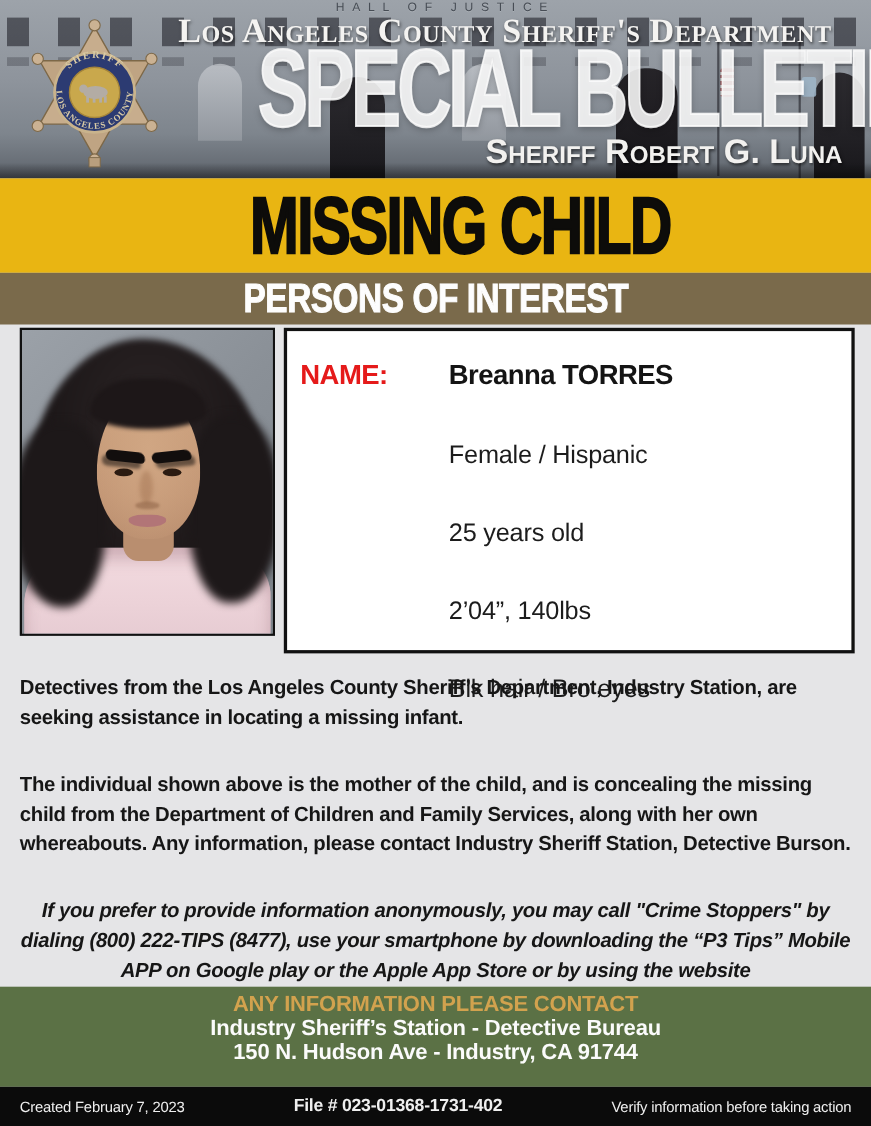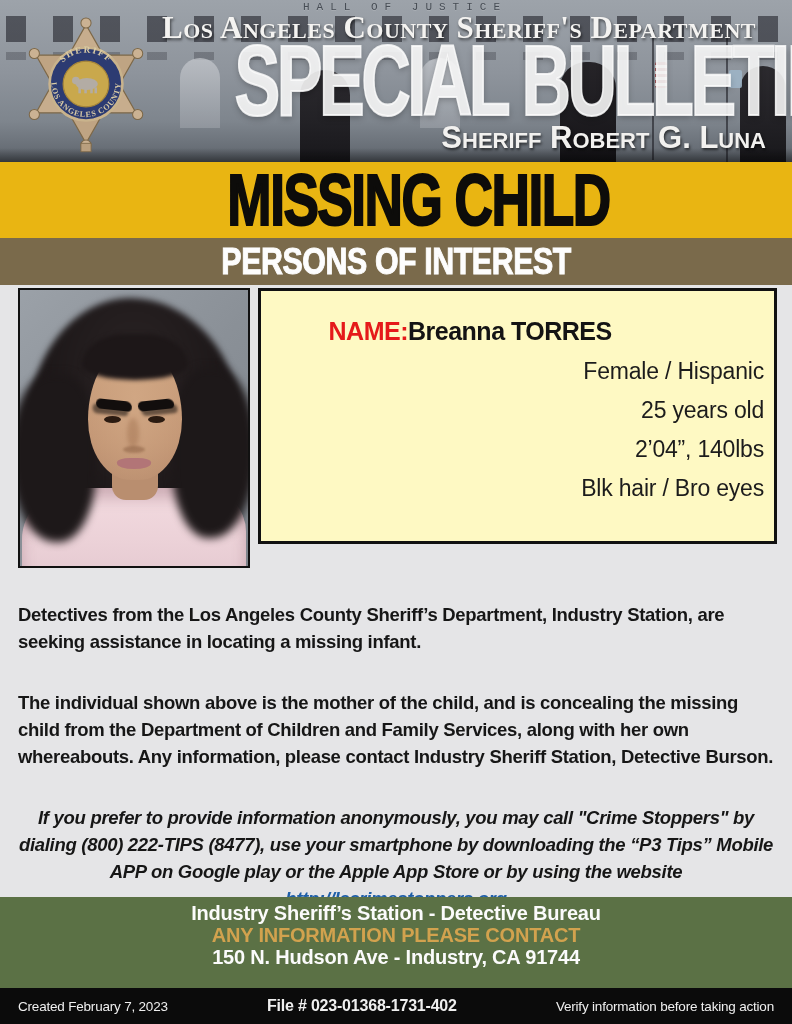--- a/index.html
+++ b/index.html
@@ -11,21 +11,21 @@
     position:relative; overflow:hidden;
   }
 
   
   .header {
     position:relative; height:162px; overflow:hidden;
     background:linear-gradient(180deg,#9da3aa 0%, #8e949c 45%, #7e858d 75%, #5d636b 100%);
   }
   .hall-text {
     position:absolute; top:1px; left:0; right:0; text-align:center;
-    font-family:Liberation Mono, monospace; font-size:11px; letter-spacing:7px;
+    font-family:Liberation Sans, sans-serif; font-size:11px; letter-spacing:7px;
     color:#474d55; text-shadow:0 1px 0 rgba(255,255,255,0.15);margin-left:18px;
   }
   .win-row {
     position:absolute; top:16px; left:6px; right:6px; height:26px;
     background:repeating-linear-gradient(90deg, rgba(22,22,30,0.55) 0 20px, rgba(0,0,0,0) 20px 47px);
     filter:blur(0.6px);
   }
   .win-row2 {
     position:absolute; top:52px; left:6px; right:6px; height:8px;
     background:repeating-linear-gradient(90deg, rgba(22,22,30,0.25) 0 20px, rgba(0,0,0,0) 20px 47px);
@@ -66,21 +66,21 @@
     position:absolute; top:120px; right:26px; text-align:right;
     font-family:Liberation Sans, sans-serif; font-variant:small-caps; font-weight:bold;
     font-size:31px; color:#f2f1ef; text-shadow:1px 2px 3px rgba(0,0,0,0.65);
     white-space:nowrap;
   }
 
   
   .badge-wrap { position:absolute; left:14px; top:8px; width:144px; height:152px; }
 
   
-  .band-yellow { height:76px; background:#E9B512; display:flex; align-items:center; justify-content:center; overflow:hidden;padding-left:44px; }
+  .band-yellow { height:86px; background:#E9B512; display:flex; align-items:center; justify-content:center; overflow:hidden;padding-left:44px; }
   .missing-title {
     font-weight:bold; font-size:70px; line-height:1; letter-spacing:-2px; color:#0d0c0a;
     transform:scale(0.76,1.04); white-space:nowrap; -webkit-text-stroke:2px #0d0c0a;
   }
   .band-olive { height:47px; background:#7A6A4B; display:flex; align-items:center; justify-content:center; overflow:hidden; }
   .poi-title {
     font-weight:bold; font-size:37px; line-height:1; letter-spacing:-0.5px; color:#fdfdfd;
     transform:scale(0.82,1); white-space:nowrap; -webkit-text-stroke:1px #fdfdfd;
   }
 
@@ -120,28 +120,27 @@
   .brow.l { left:76px; top:110px; transform:rotate(6deg); box-shadow:-3px 5px 3px rgba(18,14,13,0.55); }
   .brow.r { left:118px; top:110px; transform:rotate(-6deg); box-shadow:3px 5px 3px rgba(18,14,13,0.55); }
   .eye { position:absolute; width:17px; height:7px; background:#2b1b11; border-radius:50%; z-index:7; }
   .eye.l { left:84px; top:126px; }
   .eye.r { left:128px; top:126px; }
   .nose { position:absolute; left:107px; top:128px; width:12px; height:30px; background:rgba(140,88,55,0.30); border-radius:50%; filter:blur(2px); z-index:6; }
   .nose-base { position:absolute; left:103px; top:156px; width:22px; height:7px; background:rgba(110,65,40,0.35); border-radius:50%; filter:blur(1px); z-index:6; }
   .lips { position:absolute; left:97px; top:168px; width:34px; height:11px; background:#b27577; border-radius:42% 42% 55% 55%; z-index:7; }
 
   .info-box {
-    flex:1; border:3px solid #111; background:#fef9c3; height:256px;
+    flex:1; border:3px solid #111; background:#ffffff; height:296px;
     padding:10px 10px 0 12px;
-    text-align:right;
   }
   .name-row { display:flex; align-items:baseline; }
   .name-label { color:#E51A1A; font-weight:bold; font-size:25px; letter-spacing:-0.5px; width:135px; flex:none; }
   .name-value { color:#141414; font-weight:bold; font-size:25px; letter-spacing:-0.5px;margin-top:16px; }
-  .detail-line { color:#1c1c1c; font-size:23px; padding-left:135px; margin-top:12px; letter-spacing:-0.2px; }
+  .detail-line { color:#1c1c1c; font-size:23px; padding-left:135px; margin-top:44px; letter-spacing:-0.2px; }
 
   
   .content-text { padding:0 18px; color:#161616; }
   .para { font-weight:bold; font-size:18.5px; line-height:27px; letter-spacing:-0.3px; }
   .para1 { margin-top:32px; }
   .para2 { margin-top:34px; }
   .para3 { margin-top:34px; font-style:italic; text-align:center; }
   .stoppers-link { color:#1F5FA8; font-weight:bold; font-style:italic; text-decoration:none; }
 
   
@@ -259,22 +258,22 @@
   </div>
 </div>
 
 <div class="content-text">
   <p class="para para1">Detectives from the Los Angeles County Sheriff’s Department, Industry Station, are seeking assistance in locating a missing infant.</p>
   <p class="para para2">The individual shown above is the mother of the child, and is concealing the missing child from the Department of Children and Family Services, along with her own whereabouts. Any information, please contact Industry Sheriff Station, Detective Burson.</p>
   <p class="para para3"><span>If you prefer to provide information anonymously, you may call "Crime Stoppers" by dialing (800) 222-TIPS (8477), use your smartphone by downloading the “P3 Tips” Mobile APP on Google play or the Apple App Store or by using the website </span><a class="stoppers-link" href="#">http://lacrimestoppers.org</a></p>
 </div>
 
 <div class="footer-green">
+  <div class="f-line f-gold">ANY INFORMATION PLEASE CONTACT</div>
   <div class="f-line f-white">Industry Sheriff’s Station - Detective Bureau</div>
-  <div class="f-line f-gold">ANY INFORMATION PLEASE CONTACT</div>
   <div class="f-line f-white">150 N. Hudson Ave - Industry, CA 91744</div>
 </div>
 
 <div class="bottom-bar">
   <span class="bb-side">Created February 7, 2023</span>
   <span class="bb-center">File # 023-01368-1731-402</span>
   <span class="bb-side">Verify information before taking action</span>
 </div>
 
 </body></html>

